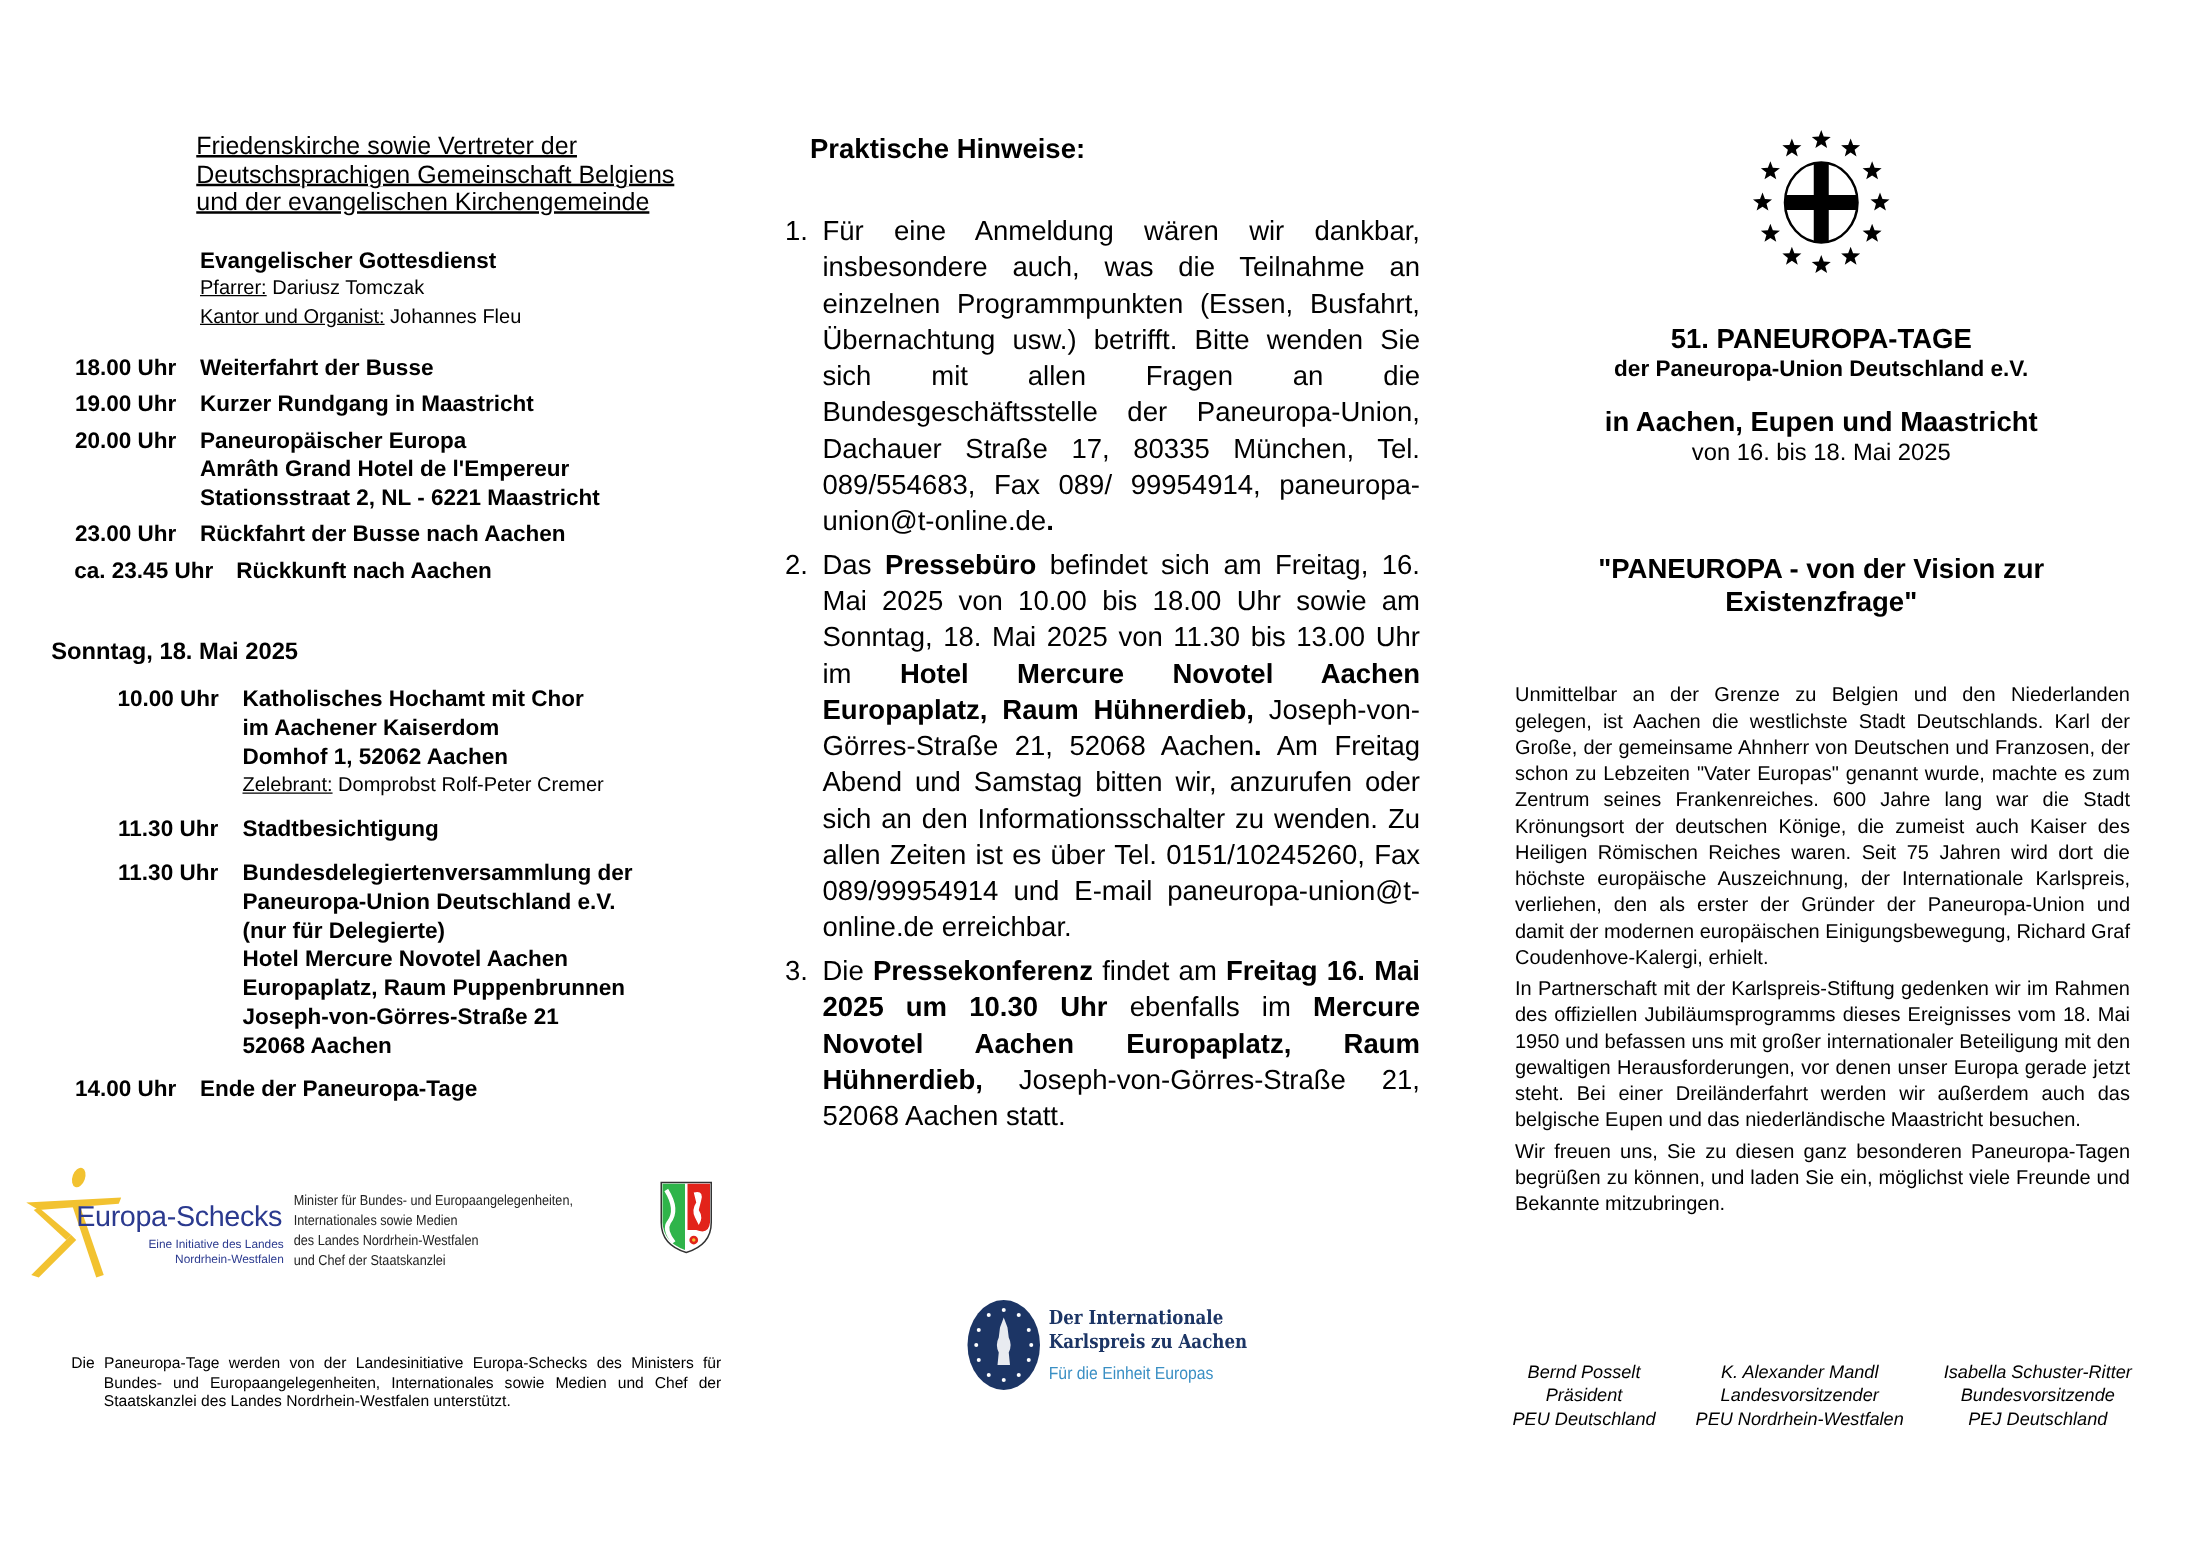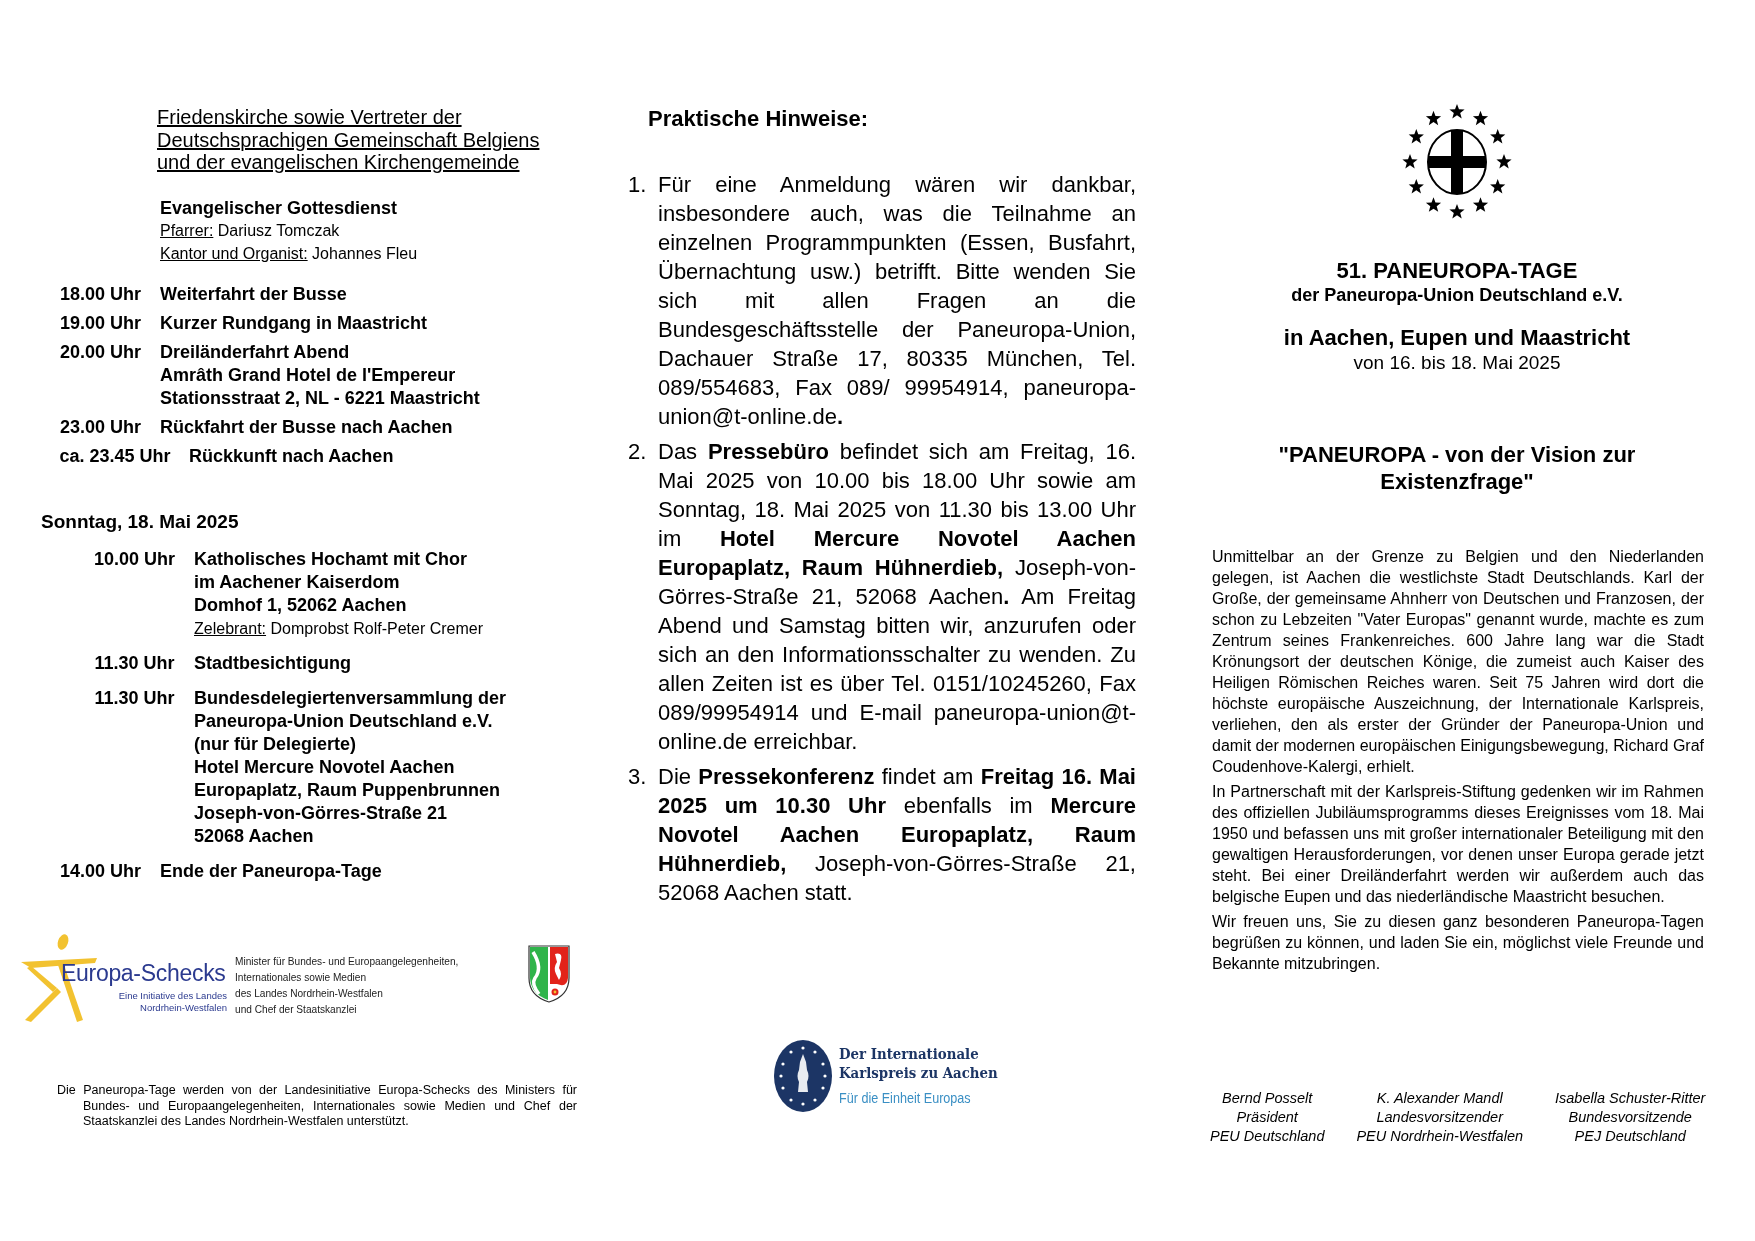--- a/index.html
+++ b/index.html
@@ -86,21 +86,21 @@
     </div>
     <div class="row">
       <div class="time">19.00 Uhr</div>
       <div class="desc">
           <div>Kurzer Rundgang in Maastricht</div>
         </div>
     </div>
     <div class="row">
       <div class="time">20.00 Uhr</div>
       <div class="desc">
-        <div>Dreiländerfahrt Abend</div>
+        <div>Paneuropäischer Europa</div>
         <div>Amrâth Grand Hotel de l'Empereur</div>
         <div>Stationsstraat 2, NL - 6221 Maastricht</div>
       </div>
     </div>
     <div class="row">
       <div class="time">23.00 Uhr</div>
       <div class="desc">
           <div>Rückfahrt der Busse nach Aachen</div>
         </div>
     </div>

